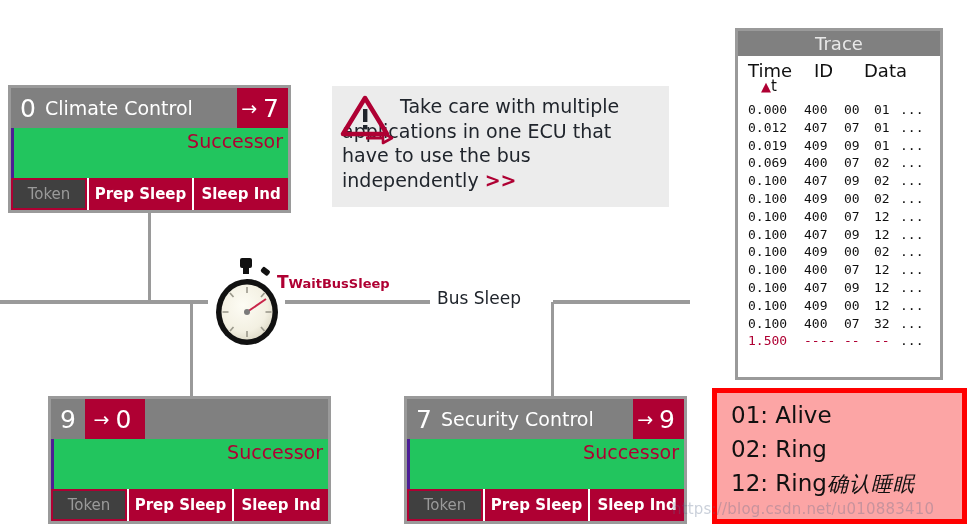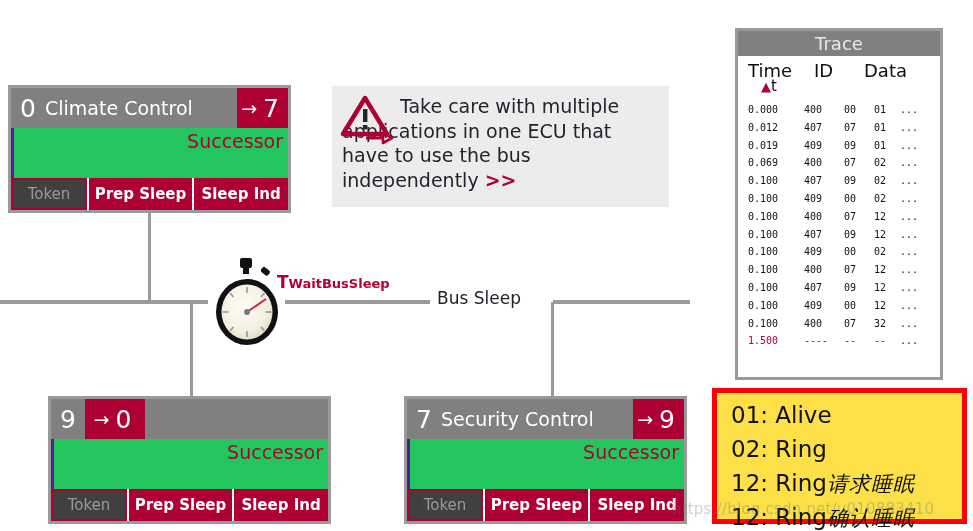--- a/index.html
+++ b/index.html
@@ -51,31 +51,31 @@
   #trace-title{height:25px;background:#808080;color:#e8e8e8;font-size:18px;
                display:flex;align-items:center;justify-content:center;}
   #trace-inner{padding:4px 0 0 10px;}
   .trace-head{display:flex;font-size:18px;color:#101010;}
   .th-time{width:66px;}
   .th-id{width:50px;}
   .th-data{width:60px;}
   #trace-sort{font-size:15px;color:#101010;padding-left:13px;margin-top:-4px;}
   #trace-sort .tri{color:#AF0033;font-size:13px;}
   #trace-rows{margin-top:6px;font-family:"DejaVu Sans Mono","Liberation Mono",monospace;}
-  .trace-row{display:flex;font-size:10px;line-height:17.8px;color:#101010;}
+  .trace-row{display:flex;font-size:13px;line-height:17.8px;color:#101010;}
   .tr-time{width:56px;}
   .tr-id{width:40px;}
   .tr-d1{width:30px;}
   .tr-d2{width:26px;}
   .tr-dots{color:#101010;}
   .trace-row.last{color:#AF0033;}
 
   
   #legend-box{position:absolute;left:712px;top:388px;width:255px;height:136px;
-              box-sizing:border-box;border:5px solid #ff0000;background:#fde047;
+              box-sizing:border-box;border:5px solid #ff0000;background:#fca5a5;
               padding:6px 0 0 14px;}
   .legend-row{font-size:23px;color:#101010;line-height:33px;white-space:nowrap;}
   .cjk{font-family:"DejaVu Sans","Liberation Sans",sans-serif;font-style:italic;
        font-size:21px;letter-spacing:1px;}
 
   
   #watermark{position:absolute;left:672px;top:500px;font-size:15px;
              color:rgba(90,110,140,0.32);white-space:nowrap;letter-spacing:0.2px;}
 </style>
 </head>
@@ -295,17 +295,16 @@
           <span class="tr-d2">--</span>
           <span class="tr-dots">...</span>
         </div>
       </div>
   </div>
 </div>
 
 <div id="legend-box">
     <div class="legend-row"><span>01: Alive</span><span class="cjk"></span></div>
     <div class="legend-row"><span>02: Ring</span><span class="cjk"></span></div>
-    <div class="legend-row"><span>12: Ring</span><span class="cjk">请求睡眠</span></div>
     <div class="legend-row"><span>12: Ring</span><span class="cjk">确认睡眠</span></div>
   </div>
 
 <div id="watermark">https://blog.csdn.net/u010883410</div>
 
 </body></html>

